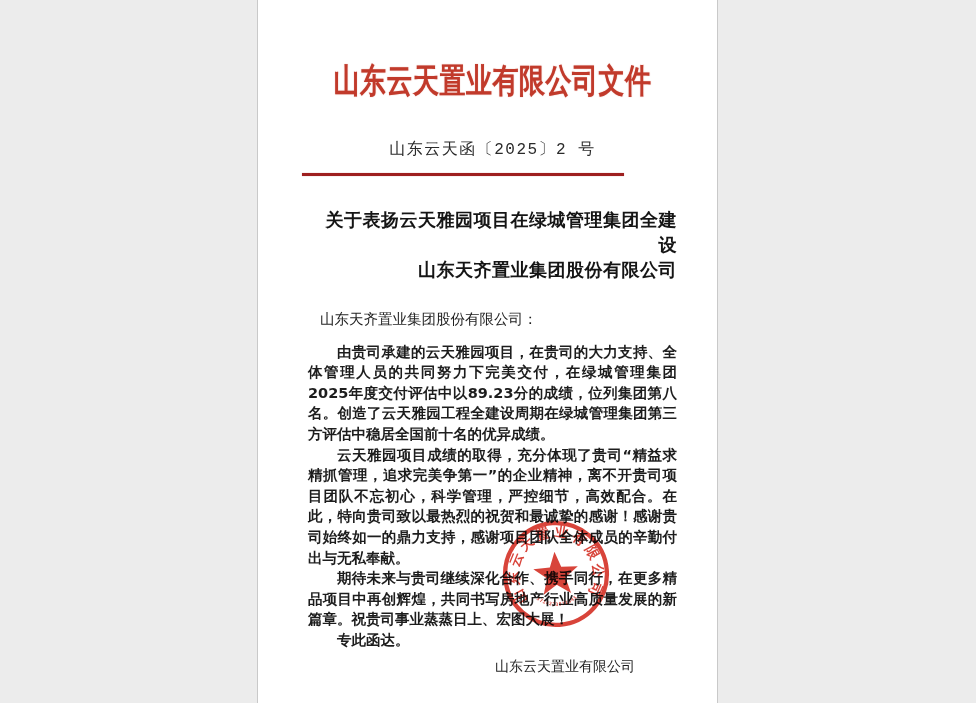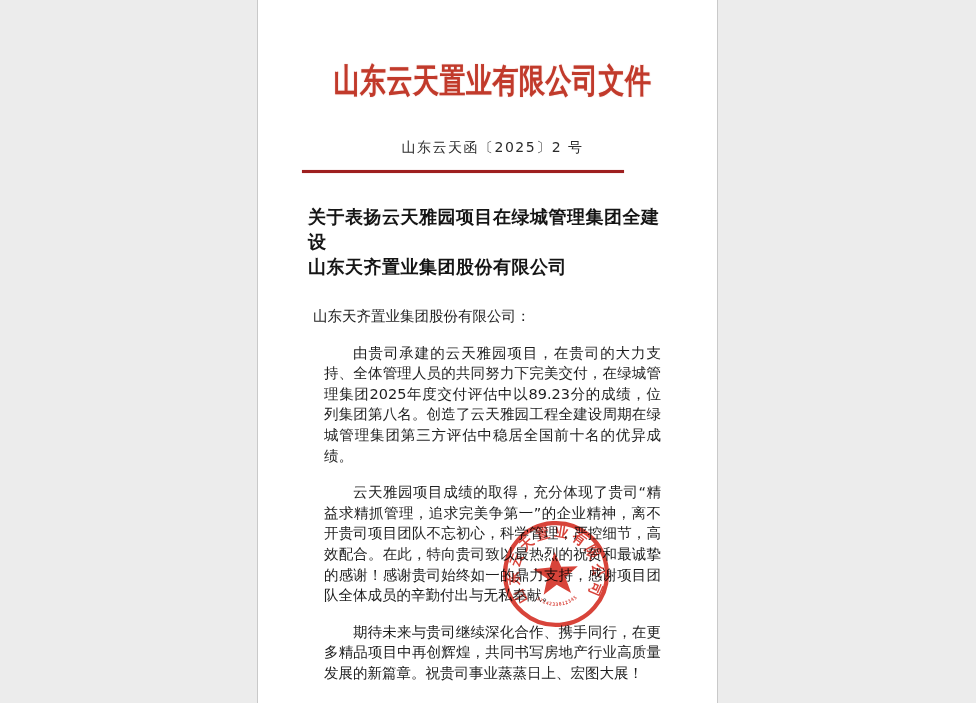--- a/index.html
+++ b/index.html
@@ -40,56 +40,58 @@
     letter-spacing: 0.5px;
     transform: scaleY(1.28);
     transform-origin: center;
     text-shadow: 0 0 1px rgba(201, 72, 56, 0.55);
     white-space: nowrap;
     font-family: "DejaVu Serif", serif;
   }
   .doc-number {
     margin-top: 40px;
     text-align: center;
-    font-size: 14px;
+    font-size: 16px;
     letter-spacing: 1.5px;
     color: #2a2a2a;
+    font-family: Liberation Mono, monospace;
   }
   .red-rule {
     margin-top: 13px;
     margin-left: -6px;
     width: 322px;
     height: 3px;
     background: #9e1f1f;
     box-shadow: 0 0 1px rgba(158,31,31,.6);
   }
   .subject {
     margin-top: 31px;
-    text-align: left;
+    text-align: right;
     font-weight: 700;
     font-size: 18px;
     line-height: 25px;
     color: #151515;
     font-family: "DejaVu Serif", serif;
     letter-spacing: 0.5px;
   }
   .body-text {
     margin-top: 27px;
     font-size: 14.5px;
     line-height: 20.6px;
     text-align: justify;
     color: #1d1d1d;
   }
   .body-text .salutation {
-    margin: 5px;
+    margin: 12px;
     text-indent: 0;
   }
   .body-text p.para {
-    margin: 16px;
+    margin: 0;
     text-indent: 2em;
+    font-weight: bold;
   }
   .signoff {
     margin-top: 5px;
     margin-right: 42px;
     text-align: right;
     font-size: 14px;
     line-height: 21px;
     color: #1d1d1d;
   }
   .seal {
@@ -120,20 +122,21 @@
     <div class="subject">
       <div>关于表扬云天雅园项目在绿城管理集团全建设</div>
       <div>山东天齐置业集团股份有限公司</div>
     </div>
 
     <div class="body-text">
       <p class="salutation">山东天齐置业集团股份有限公司：</p>
       <p class="para">由贵司承建的云天雅园项目，在贵司的大力支持、全体管理人员的共同努力下完美交付，在绿城管理集团2025年度交付评估中以89.23分的成绩，位列集团第八名。创造了云天雅园工程全建设周期在绿城管理集团第三方评估中稳居全国前十名的优异成绩。</p>
       <p class="para">云天雅园项目成绩的取得，充分体现了贵司“精益求精抓管理，追求完美争第一”的企业精神，离不开贵司项目团队不忘初心，科学管理，严控细节，高效配合。在此，特向贵司致以最热烈的祝贺和最诚挚的感谢！感谢贵司始终如一的鼎力支持，感谢项目团队全体成员的辛勤付出与无私奉献。</p>
       <p class="para">期待未来与贵司继续深化合作、携手同行，在更多精品项目中再创辉煌，共同书写房地产行业高质量发展的新篇章。祝贵司事业蒸蒸日上、宏图大展！</p>
+      <p class="para">专此函达。</p>
     </div>
 
     <div class="signoff">
       <div>山东云天置业有限公司</div>
     </div>
 
     <div class="seal">
       <svg width="112" height="112" viewBox="0 0 110 110">
         <defs>
           <path id="sealTopArc" d="M 28.8 81.2 A 37 37 0 1 1 81.2 81.2" fill="none"></path>

